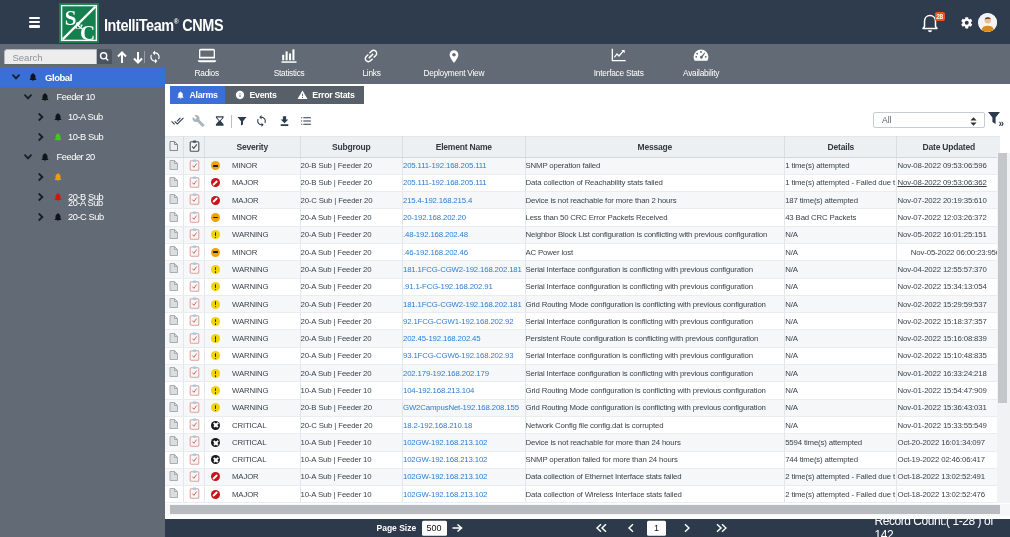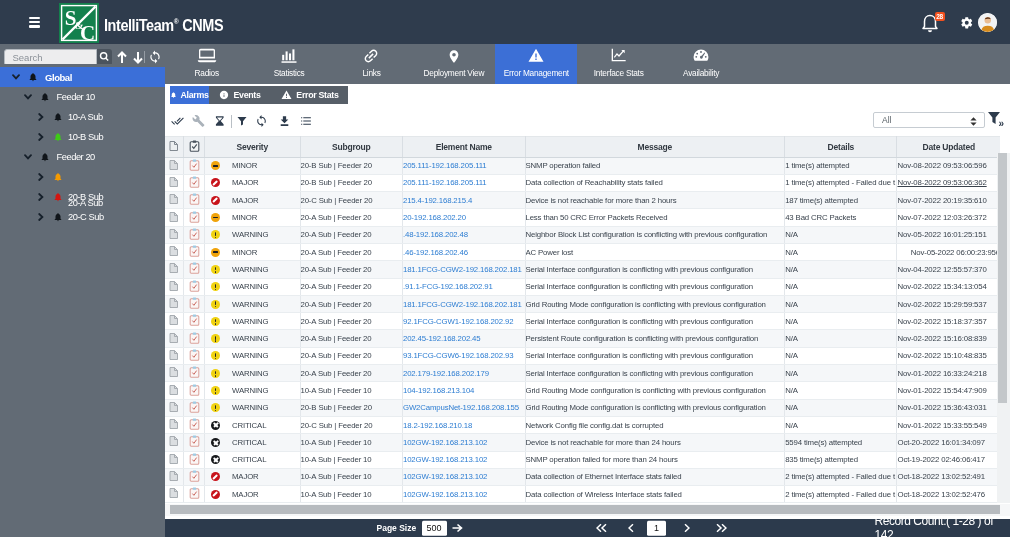--- a/index.html
+++ b/index.html
@@ -141,26 +141,20 @@
           <path fill="#fff" d="M3.9 12c0-1.71 1.39-3.1 3.1-3.1h4V7H7c-2.76 0-5 2.24-5 5s2.24 5 5 5h4v-1.9H7c-1.71 0-3.1-1.39-3.1-3.1zM8 13h8v-2H8v2zm9-6h-4v1.9h4c1.71 0 3.1 1.39 3.1 3.1s-1.39 3.1-3.1 3.1h-4V17h4c2.76 0 5-2.24 5-5s-2.24-5-5-5z"></path>
         </svg>
     <div class="lbl">Links</div>
   </div>
   <div class="navitem abs" style="left:412.7px; width:82.4px;">
     <svg width="15" height="17" viewBox="0 0 24 24">
           <path fill="#fff" d="M12 2C8.13 2 5 5.13 5 9c0 5.25 7 13 7 13s7-7.75 7-13c0-3.87-3.13-7-7-7zm0 9.8c-1.55 0-2.8-1.25-2.8-2.8S10.45 6.2 12 6.2s2.8 1.25 2.8 2.8-1.25 2.8-2.8 2.8z"></path>
         </svg>
     <div class="lbl">Deployment View</div>
   </div>
-  <div class="navitem nav-active abs" style="left:495.1px; width:82.4px;">
-    <svg width="17" height="15" viewBox="0 0 24 22">
-          <path fill="#fff" d="M12 1 L23 20 L1 20 Z M11 8 h2 v6 h-2 Z M11 15.5 h2 v2 h-2 Z" fill-rule="evenodd"></path>
-        </svg>
-    <div class="lbl">Error Management</div>
-  </div>
   <div class="navitem abs" style="left:577.5px; width:82.4px;">
     <svg width="16" height="14" viewBox="0 0 24 21">
           <path fill="none" stroke="#fff" stroke-width="2" d="M2 1 L2 19 L22 19"></path>
           <path fill="none" stroke="#fff" stroke-width="1.8" d="M5 14 L9 9 L12 12 L19 4"></path>
           <path fill="#fff" d="M15.5 3 L20.5 3 L20.5 8 Z"></path>
         </svg>
     <div class="lbl">Interface Stats</div>
   </div>
   <div class="navitem abs" style="left:659.9px; width:82.4px;">
     <svg width="17" height="15" viewBox="0 0 24 21">
@@ -241,21 +235,21 @@
         </svg>
     <svg style="left:52.5px;" width="10" height="11" viewBox="0 0 24 24">
           <path fill="#10151a" d="M12 22c1.1 0 2-.9 2-2h-4c0 1.1.9 2 2 2zm6-6v-5c0-3.07-1.63-5.64-4.5-6.32V4c0-.83-.67-1.5-1.5-1.5s-1.5.67-1.5 1.5v.68C7.64 5.36 6 7.92 6 11v5l-2 2v1h16v-1l-2-2z"></path>
         </svg>
     <div class="txt" style="left:68px;">20-C Sub</div>
   </div>
 </div>
 
 <div id="content" class="abs">
   <div id="tabstrip">
-    <div class="tab tab-active" style="width:39px;">
+    <div class="tab tab-active" style="width:55px;">
       <svg width="9" height="10" viewBox="0 0 24 24">
             <path fill="#fff" d="M12 22c1.1 0 2-.9 2-2h-4c0 1.1.9 2 2 2zm6-6v-5c0-3.07-1.63-5.64-4.5-6.32V4c0-.83-.67-1.5-1.5-1.5s-1.5.67-1.5 1.5v.68C7.64 5.36 6 7.92 6 11v5l-2 2v1h16v-1l-2-2z"></path>
           </svg>Alarms
     </div>
     <div class="tab" style="width:63px;">
       <svg width="10" height="10" viewBox="0 0 24 24">
             <path fill="#fff" d="M12 2C6.48 2 2 6.48 2 12s4.48 10 10 10 10-4.48 10-10S17.52 2 12 2zm1 15h-2v-6h2v6zm0-8h-2V7h2v2z"></path>
           </svg>Events
     </div>
     <div class="tab" style="width:76.8px;">
@@ -620,21 +614,21 @@
               </svg></td>
             <td style="text-align:center;"><svg width="11" height="12" viewBox="0 0 11 12">
                 <rect x="1.2" y="1.8" width="8.6" height="9.4" rx="1" fill="#fbf6f5" stroke="#dba29b" stroke-width="1.05"></rect>
                 <rect x="3.8" y="0.6" width="3.4" height="2.2" rx="0.6" fill="#9fcbe4"></rect>
                 <path d="M3.4 6.6 L4.9 8.3 L7.6 4.6" fill="none" stroke="#c65e54" stroke-width="0.95"></path>
               </svg></td>
             <td class="sev"><span class="si si-crit"><i class="a"></i><i class="b"></i></span>CRITICAL</td>
             <td class="pl4">10-A Sub | Feeder 10</td>
             <td class="el pl5">102GW-192.168.213.102</td>
             <td class="pl5">SNMP operation failed for more than 24 hours</td>
-            <td class="pl5">835 time(s) attempted</td>
+            <td class="pl5">744 time(s) attempted</td>
             <td class="pl5" style="border-right:none;">Oct-19-2022 02:46:06:417</td>
           </tr>
 <tr class="odd">
             <td style="text-align:center;"><svg width="11" height="12" viewBox="0 0 11 12">
                 <path d="M2 1.5 H6.5 L9.5 4.5 V10.5 H2 Z" fill="#dbdee1" stroke="#a0a6ab" stroke-width="0.9"></path>
                 <path d="M6.5 1.5 L6.5 4.5 L9.5 4.5" fill="none" stroke="#a0a6ab" stroke-width="0.9"></path>
               </svg></td>
             <td style="text-align:center;"><svg width="11" height="12" viewBox="0 0 11 12">
                 <rect x="1.2" y="1.8" width="8.6" height="9.4" rx="1" fill="#fbf6f5" stroke="#dba29b" stroke-width="1.05"></rect>
                 <rect x="3.8" y="0.6" width="3.4" height="2.2" rx="0.6" fill="#9fcbe4"></rect>

